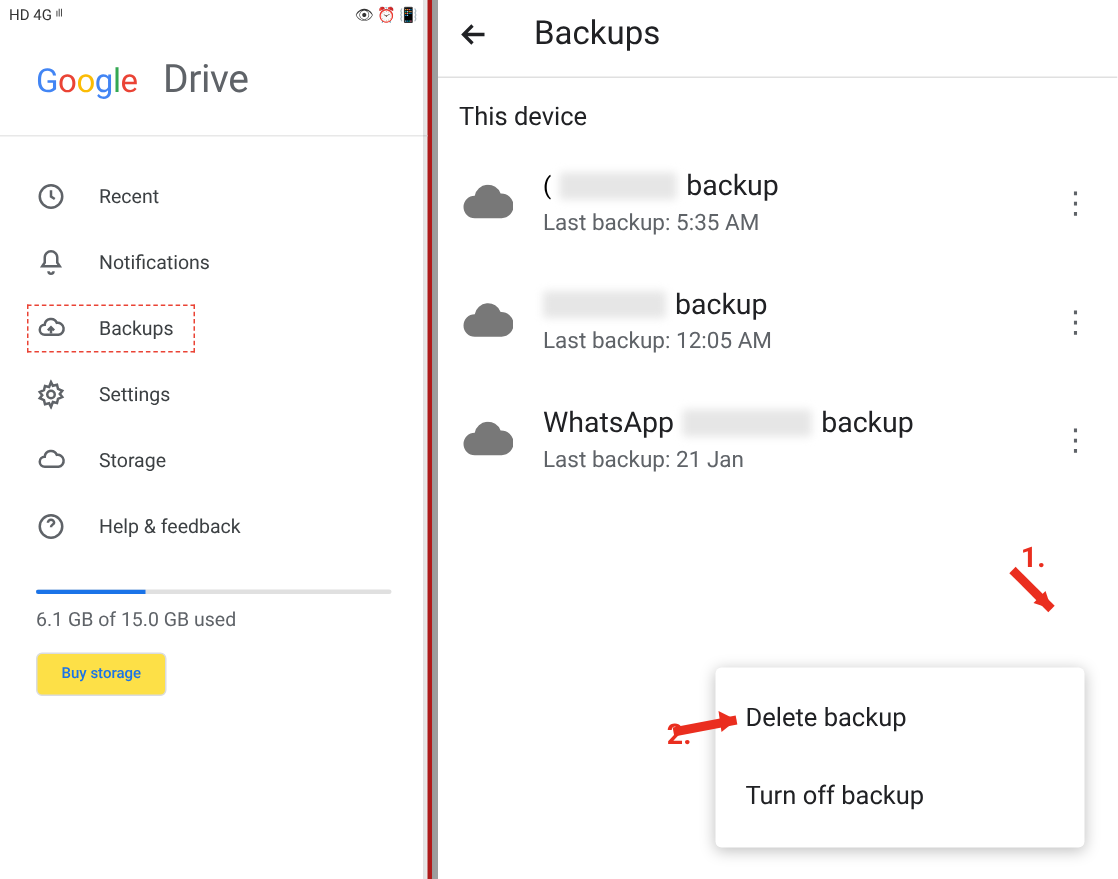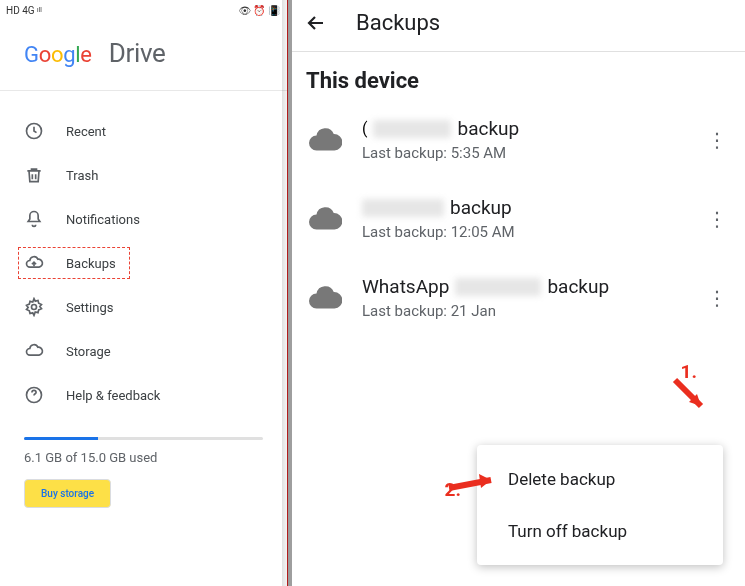--- a/index.html
+++ b/index.html
@@ -1,18 +1,18 @@
 <!DOCTYPE html>
 <html><head>
   <meta charset="utf-8">
   <style>
     * { margin: 0; padding: 0; box-sizing: border-box; font-family: 'Roboto', Arial, sans-serif; }
     body { width: 745px; height: 586px; background: #fff; display: flex; overflow: hidden; position: relative; }
 
-    .left-pane { width: 290px; height: 100%; border-right: 3px solid #b91c1c; position: relative; }
+    .left-pane { width: 290px; height: 100%; border-right: 5px solid #b91c1c; position: relative; }
     .status-bar { height: 18px; display: flex; justify-content: space-between; padding: 2px 6px 0 6px; font-size: 10px; color: #333; }
     .status-left { display: flex; gap: 4px; align-items: center; }
     .status-right { display: flex; gap: 4px; align-items: center; }
 
     .logo-row { padding: 20px 24px 22px 24px; }
     .logo-text { font-size: 22px; letter-spacing: -0.3px; }
     .g1 { color: #4285F4; }
     .g2 { color: #EA4335; }
     .g3 { color: #FBBC05; }
     .g4 { color: #4285F4; }
@@ -37,37 +37,37 @@
 
     .split-shadow { position: absolute; left: 282px; top: 0; width: 8px; height: 100%; background: linear-gradient(to right, rgba(0,0,0,0.12), rgba(0,0,0,0)); pointer-events:none; z-index:5; }
     .split-bar { position:absolute; left:288px; top:0; width:4px; height:100%; background:#9e9e9e; z-index:4; }
 
     .right-pane { flex: 1; height: 100%; background: #fff; position: relative; }
     .header-row { display: flex; align-items: center; gap: 28px; padding: 10px 16px 16px 14px; }
     .back-arrow { width: 24px; height: 24px; display: flex; align-items: center; justify-content: center; cursor: pointer; }
     .header-title { font-size: 22px; color: #202124; }
     .header-divider { height: 1px; background: #e0e0e0; margin: 0; }
 
-    .section-title { font-size: 22px; color: #202124; padding: 16px 16px 14px 16px; font-weight: 700; }
+    .section-title { font-size: 17px; color: #202124; padding: 16px 16px 14px 16px; font-weight: 400; }
     .section-title.dim { color: #9aa0a6; font-weight: 400; font-size: 16px; }
 
     .backup-item { display: flex; align-items: center; padding: 10px 16px 24px 16px; gap: 20px; position: relative; }
     .cloud-icon { width: 36px; height: 24px; color: #757575; flex-shrink: 0; }
     .backup-texts { flex: 1; }
     .backup-title-row { display: flex; align-items: center; gap: 6px; }
     .blur-box { display: inline-block; background: #e6e6e6; filter: blur(3px); border-radius: 2px; }
     .bb1 { width: 78px; height: 18px; }
     .bb2 { width: 82px; height: 18px; }
     .bb3 { width: 86px; height: 18px; }
     .backup-name { font-size: 19px; color: #202124; }
     .backup-sub { font-size: 15px; color: #5f6368; margin-top: 4px; }
     .more-btn { width: 24px; height: 24px; display: flex; align-items: center; justify-content: center; cursor: pointer; color: #5f6368; font-size: 20px; }
 
     .popup { position: absolute; right: 22px; top: 445px; width: 246px; background: #fff; border-radius: 4px; box-shadow: 0 2px 10px rgba(0,0,0,0.25); z-index: 20; padding: 8px 0; }
-    .popup-item { padding: 16px 20px; font-size: 17px; color: #202124; cursor: pointer; margin-left: 11px; }
+    .popup-item { padding: 16px 20px; font-size: 17px; color: #202124; cursor: pointer; }
 
     .annot { position: absolute; font-weight: 700; color: #ea2e1f; font-size: 19px; z-index: 30; pointer-events:none; }
     .annot1 { right: 48px; top: 360px; }
     .annot2 { right: 284px; top: 478px; }
 
     .arrow-svg { position: absolute; z-index: 25; pointer-events: none; }
   </style>
 </head>
 <body>
 
@@ -91,28 +91,20 @@
 
   <div class="nav-list">
     <div class="nav-item">
       <span class="nav-icon">
           <svg viewBox="0 0 24 24" width="20" height="20" fill="none" stroke="currentColor" stroke-width="2">
             <circle cx="12" cy="12" r="9"></circle>
             <path d="M12 7v5l3 2"></path>
           </svg>
         </span>
       <span class="nav-label">Recent</span>
-    </div>
-    <div class="nav-item">
-      <span class="nav-icon">
-          <svg viewBox="0 0 24 24" width="20" height="20" fill="none" stroke="currentColor" stroke-width="2">
-            <path d="M4 7h16M9 7V5h6v2M6 7l1 13h10l1-13M10 11v6M14 11v6"></path>
-          </svg>
-        </span>
-      <span class="nav-label">Trash</span>
     </div>
     <div class="nav-item">
       <span class="nav-icon">
           <svg viewBox="0 0 24 24" width="20" height="20" fill="none" stroke="currentColor" stroke-width="2">
             <path d="M12 3a5 5 0 00-5 5v4l-2 3h14l-2-3V8a5 5 0 00-5-5zM10 19a2 2 0 004 0"></path>
           </svg>
         </span>
       <span class="nav-label">Notifications</span>
     </div>
     <div class="nav-item highlighted">

